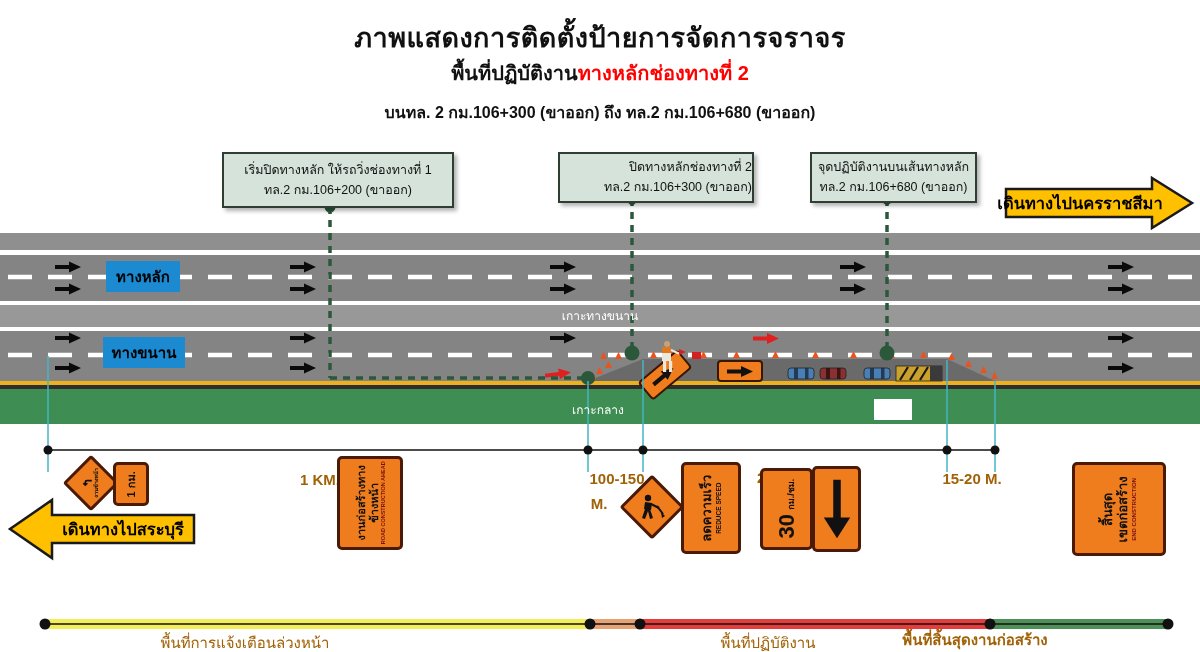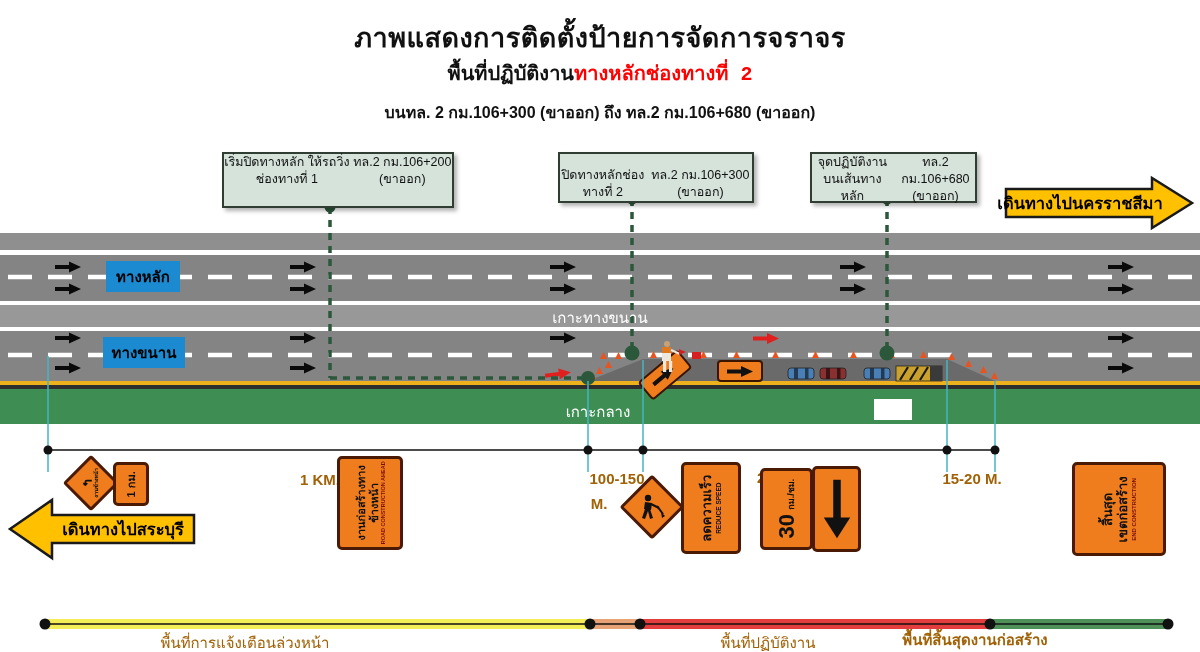--- a/index.html
+++ b/index.html
@@ -2,39 +2,39 @@
 <html><head>
 <meta charset="utf-8">
 <style>
   html,body{margin:0;padding:0;background:#fff;}
   .stage{position:relative;width:1200px;height:652px;background:#fff;overflow:hidden;
          font-family:"Liberation Sans","DejaVu Sans",sans-serif;color:#111;}
   .abs{position:absolute;}
   
   .t1{top:16px;left:0;width:100%;text-align:center;font-size:27px;font-weight:bold;letter-spacing:.5px;}
   .t2{top:57px;left:0;width:100%;text-align:center;font-size:20px;font-weight:bold;}
-  .t2 .red{color:#f00;font-family:Liberation Mono, monospace;}
+  .t2 .red{color:#f00;}
   .t3{top:100px;left:0;width:100%;text-align:center;font-size:16px;font-weight:bold;}
   
   .callout{position:absolute;background:#d5e3db;border:2px solid #2f3d33;
            box-shadow:3px 3px 4px rgba(0,0,0,.30);
-           display:flex;justify-content:center;gap:3px;
+           display:flex;flex-direction:column;justify-content:center;gap:3px;
            text-align:center;font-size:12.5px;line-height:1.35;}
   
   .strip{position:absolute;left:0;width:1200px;}
   .shoulder{top:233px;height:17px;background:#8f8f8f;}
   .mainroad{top:255px;height:46px;background:#848484;}
   .island{top:305px;height:22px;background:#989898;}
   .parroad{top:331px;height:58px;background:#848484;}
   .yline{position:absolute;left:0;top:50px;width:1200px;height:4px;background:#eeb11e;}
   .dline{position:absolute;left:0;top:54px;width:1200px;height:4px;background:#2e2e2e;}
   .median{top:389px;height:35px;background:#3e8d52;}
   .lane-label{position:absolute;background:#1b8ad1;color:#000000;font-weight:bold;font-size:15px;
               display:flex;align-items:center;justify-content:center;}
-  .roadtext{position:absolute;transform:translateX(-50%);color:#fff;font-size:15px;white-space:nowrap;}
+  .roadtext{position:absolute;transform:translateX(-50%);color:#fff;font-size:12px;white-space:nowrap;}
   
   .mlabel,.zlabel{position:absolute;transform:translateX(-50%);font-size:15px;font-weight:bold;white-space:nowrap;color:#a16207;margin-top:42px;}
   .zlabel{font-weight:normal;font-size:15px;}
   
   .sign{position:absolute;background:#ef7d1d;border:3px solid #4a1a05;border-radius:5px;
         display:flex;align-items:center;justify-content:center;overflow:visible;}
   .rot90{transform:rotate(-90deg);text-align:center;white-space:nowrap;line-height:1.15;}
   .rot135{transform:rotate(-135deg);text-align:center;white-space:nowrap;line-height:1.1;}
   .rot-45{transform:rotate(-45deg);}
   .sthai{font-weight:bold;color:#111;}

